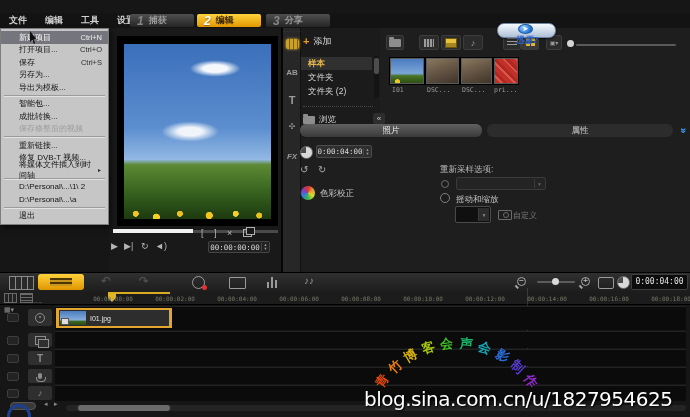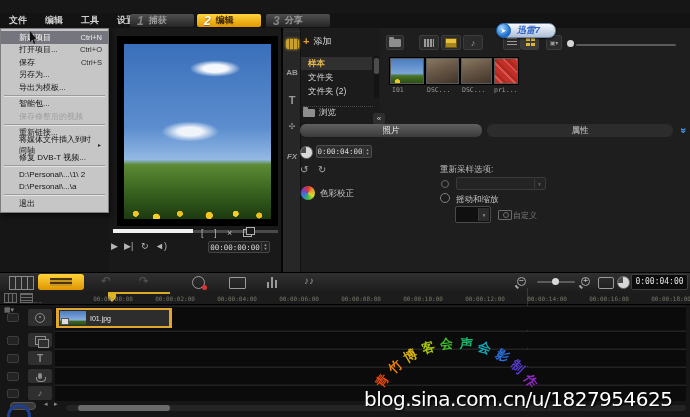--- a/index.html
+++ b/index.html
@@ -15,21 +15,21 @@
   .menubar span{font-size:9px;color:#d2d2d2;padding:0 9px;font-weight:bold;}
   .step{top:14px;height:13px;width:64px;border-radius:2px;background:linear-gradient(#4f4f4f,#252525);
         display:flex;align-items:center;gap:5px;padding-left:7px;box-sizing:border-box;}
   .step .num{font-size:12px;font-style:italic;font-weight:bold;color:#858585;line-height:1;}
   .step .lbl{font-size:9px;color:#999;font-weight:bold;}
   .step.active{background:linear-gradient(#ffd43d,#e39700);}
   .step.active .num{color:#fff;text-shadow:0 1px 1px #9c6000;}
   .step.active .lbl{color:#3a2500;}
   .thunder{left:497px;top:23px;height:13px;width:57px;z-index:40;border-radius:7px;
            background:linear-gradient(#f6fafe,#aebfd6);border:1px solid #6f83a2;
-           display:flex;align-items:center;gap:6px;box-shadow:0 1px 2px rgba(0,0,0,.6);}
+           display:flex;align-items:center;gap:0;box-shadow:0 1px 2px rgba(0,0,0,.6);flex-direction:column;}
   .thunder .orb{width:13px;height:13px;margin-left:-2px;border-radius:50%;
                 background:radial-gradient(circle at 35% 30%,#9fd4ff,#1d6fd0 70%);border:1px solid #1559a8;
                 display:flex;align-items:center;justify-content:center;color:#fff;font-size:7px;}
   .thunder .t-lbl{font-size:9px;font-weight:bold;font-style:italic;color:#2d63c8;}
   
   .filemenu{left:0;top:28px;width:109px;z-index:50;background:#c6c6c6;border:1px solid #7d7d7d;
             box-shadow:2px 3px 5px rgba(0,0,0,.55);box-sizing:border-box;padding:2px 0;}
   .mi{height:12.5px;display:flex;align-items:center;justify-content:space-between;
       padding:0 6px 0 18px;font-size:8px;color:#141414;}
   .mi .sc{color:#2c2c2c;font-size:7.5px;}
@@ -75,21 +75,21 @@
   .dots{left:284px;top:28px;font-size:6px;color:#666;letter-spacing:1px;}
   .lib{left:301px;top:28px;width:79px;height:110px;background:#1b1b1b;}
   .addrow{left:303px;top:33px;width:74px;height:16px;display:flex;align-items:center;gap:4px;}
   .addrow .plus{color:#e89c2a;font-weight:bold;font-size:11px;}
   .addrow .al{font-size:9px;color:#ddd;}
   .librow{left:301px;width:71px;height:13px;display:flex;align-items:center;padding-left:7px;box-sizing:border-box;font-size:8.5px;color:#d5d5d5;}
   .librow.sel{background:#303030;color:#e9b94d;font-weight:bold;}
   .libscroll{left:374px;top:56px;width:5px;height:42px;background:#141414;border-radius:2px;}
   .libthumb{left:374px;top:58px;width:5px;height:16px;background:#4d4d4d;border-radius:2px;}
   .dotline{left:303px;top:106px;width:70px;border-top:1px dotted #4a4a4a;}
-  .browserow{left:303px;top:105px;width:74px;height:15px;display:flex;align-items:center;gap:4px;font-size:8.5px;color:#cfcfcf;}
+  .browserow{left:303px;top:112px;width:74px;height:15px;display:flex;align-items:center;gap:4px;font-size:8.5px;color:#cfcfcf;}
   .folder{width:12px;height:8px;background:#8d8d8d;border-radius:1px;position:relative;}
   .folder:before{content:"";position:absolute;left:0;top:-2px;width:5px;height:2px;background:#8d8d8d;border-radius:1px 1px 0 0;}
   .gal-btn{top:35px;height:15px;background:#2b2b2b;border:1px solid #3c3c3c;border-radius:2px;
            display:flex;align-items:center;justify-content:center;box-sizing:border-box;}
   .film-g{width:10px;height:8px;background:repeating-linear-gradient(90deg,#9a9a9a 0 2px,#3a3a3a 2px 3px);}
   .photo-y{width:10px;height:8px;background:linear-gradient(180deg,#e8c23a 55%,#a8861e 55%);border:1px solid #6a5512;}
   .grid-y{width:9px;height:9px;display:grid;grid-template-columns:4px 4px;gap:1px;}
   .grid-y b{width:4px;height:3px;background:#e0b62f;}
   .lines-g{width:10px;height:9px;background:repeating-linear-gradient(#9a9a9a 0 1px,transparent 1px 3px);}
   .slider-line{left:576px;top:44px;width:100px;height:2px;background:#5a5a5a;border-radius:1px;}
@@ -422,36 +422,40 @@
       </div>
     <div class="mi">
         <span>导出为模板...</span>
         <span class="sc"></span>
       </div>
     <div class="msep"></div>
     <div class="mi">
         <span>智能包...</span>
         <span class="sc"></span>
       </div>
+    <div class="mi">
+        <span>成批转换...</span>
+        <span class="sc"></span>
+      </div>
     <div class="mi dis">
         <span>保存修整后的视频</span>
         <span class="sc"></span>
       </div>
     <div class="msep"></div>
     <div class="mi">
         <span>重新链接...</span>
         <span class="sc"></span>
       </div>
     <div class="mi">
+        <span>修复 DVB-T 视频...</span>
+        <span class="sc"></span>
+      </div>
+    <div class="mi">
         <span>将媒体文件插入到时间轴</span>
         <span class="sc" style="font-size:5px">►</span>
-      </div>
-    <div class="mi">
-        <span>修复 DVB-T 视频...</span>
-        <span class="sc"></span>
       </div>
     <div class="msep"></div>
     <div class="mi">
         <span>D:\Personal\...\1\ 2</span>
       </div>
     <div class="mi">
         <span>D:\Personal\...\a</span>
       </div>
     <div class="msep"></div>
     <div class="mi">

